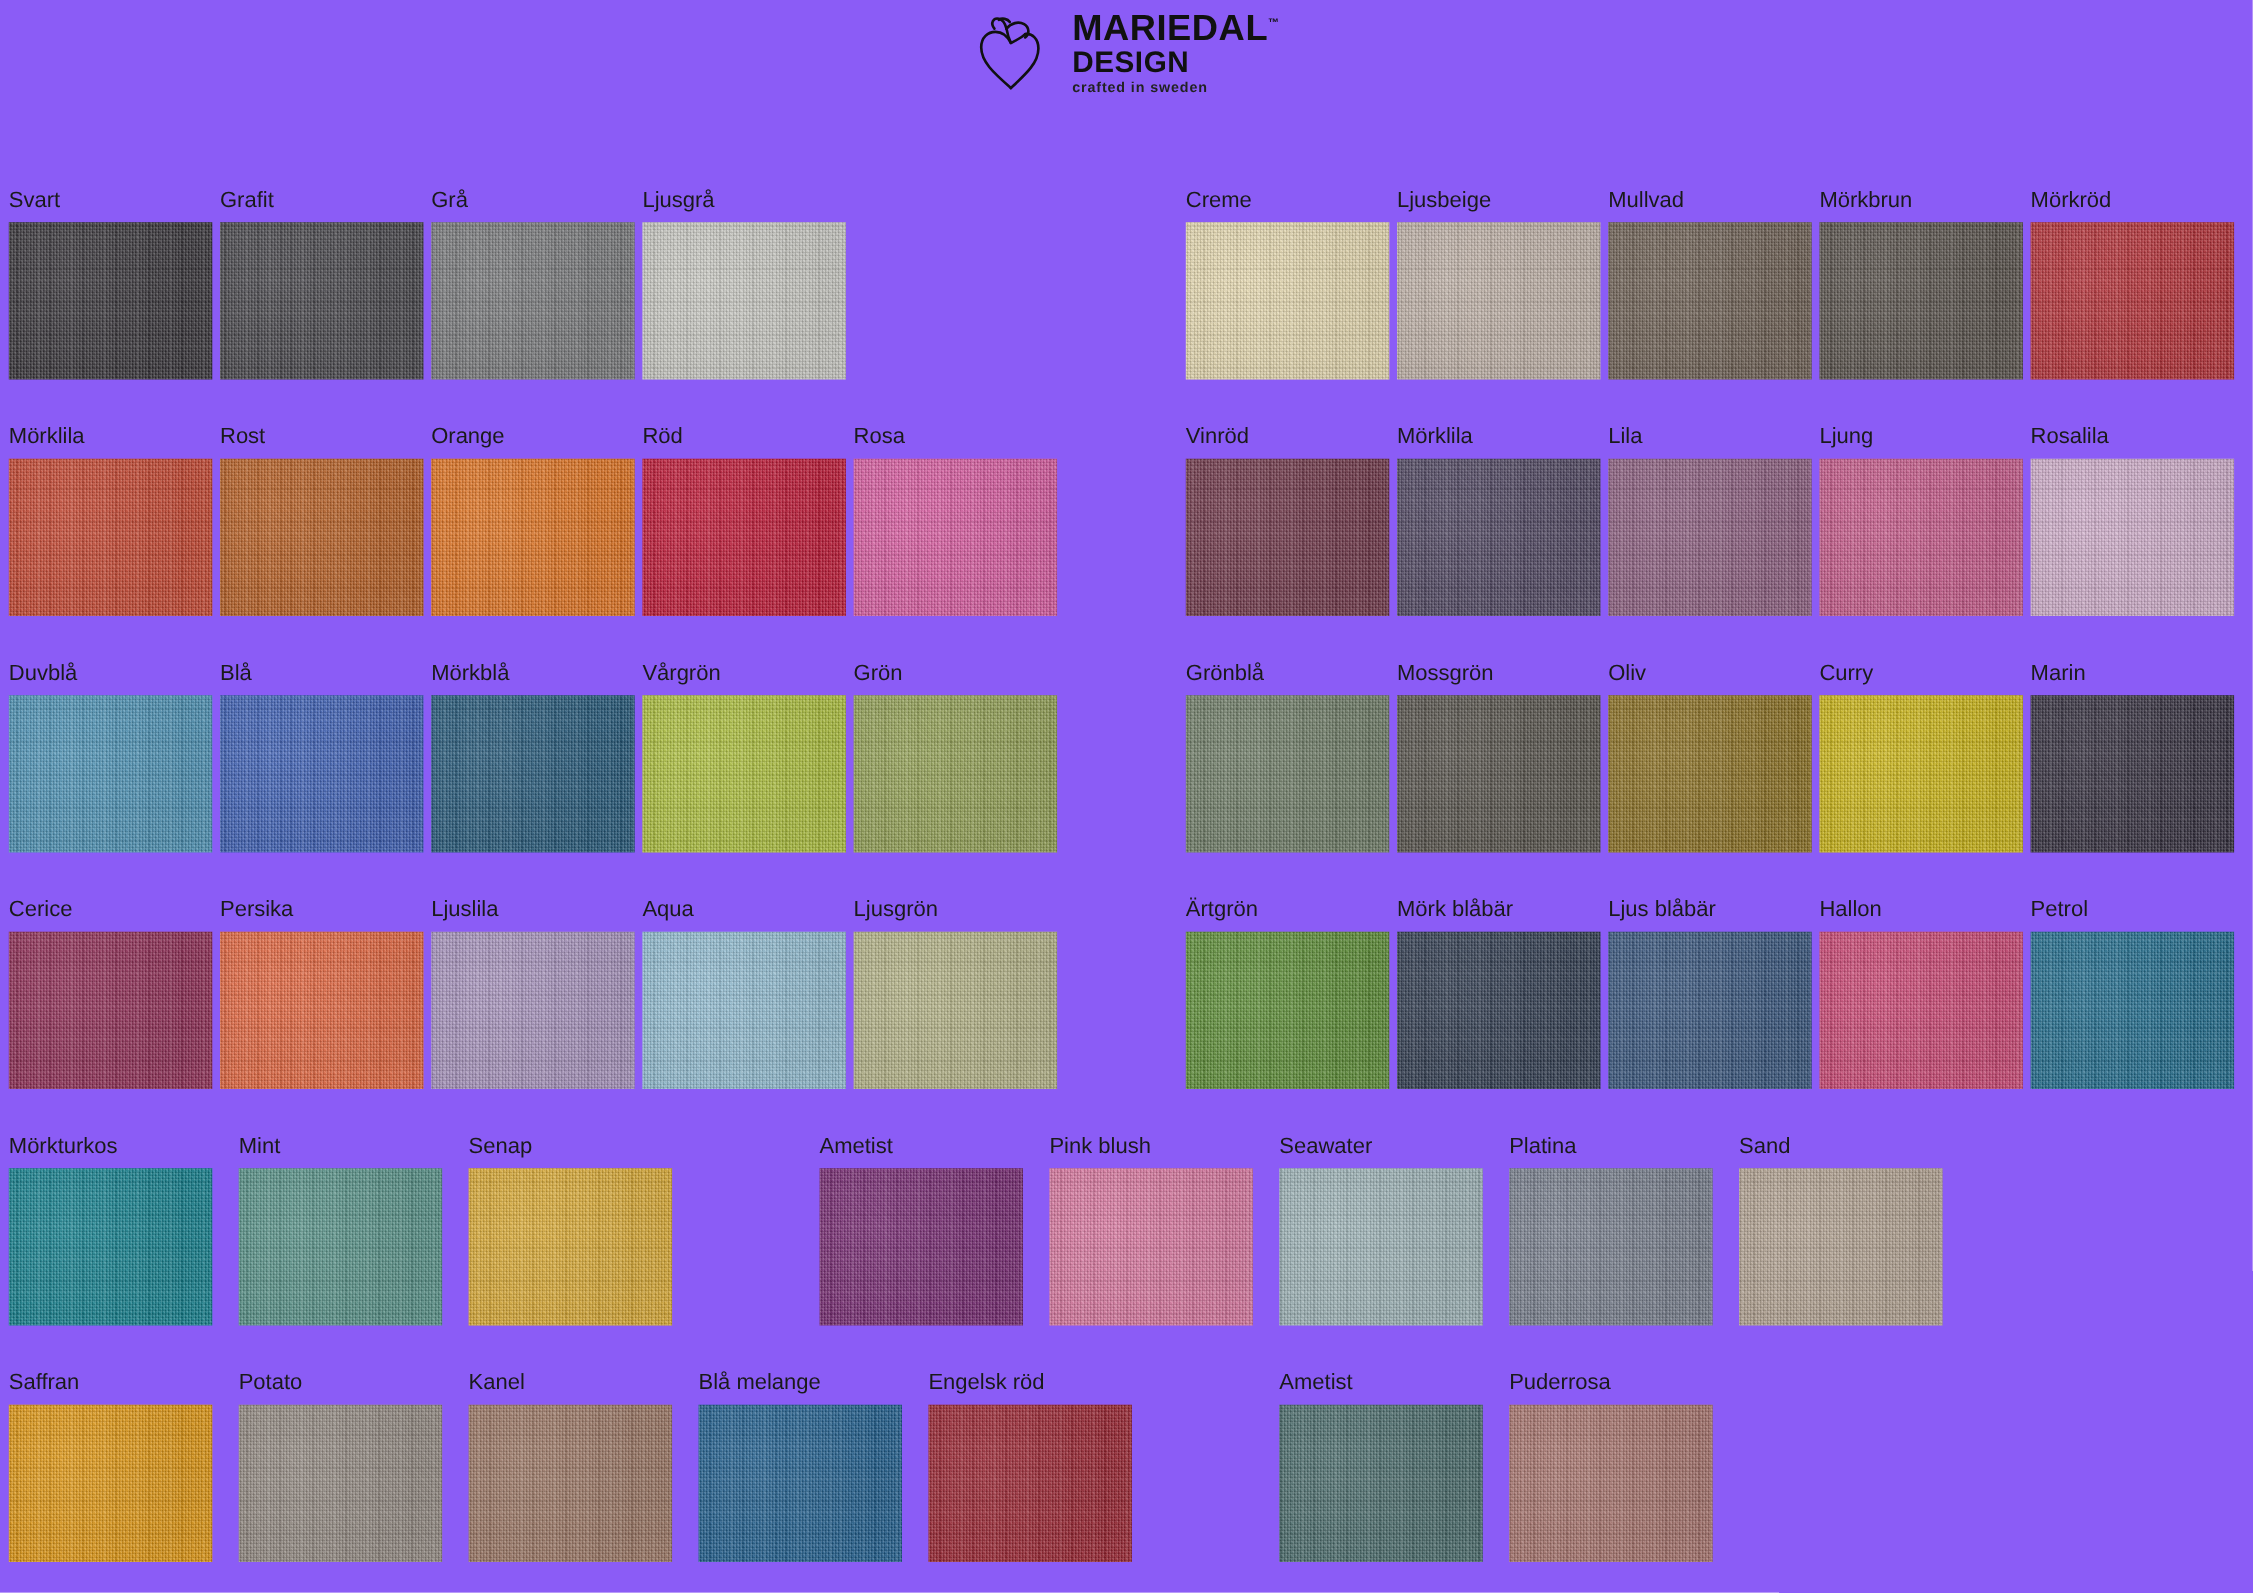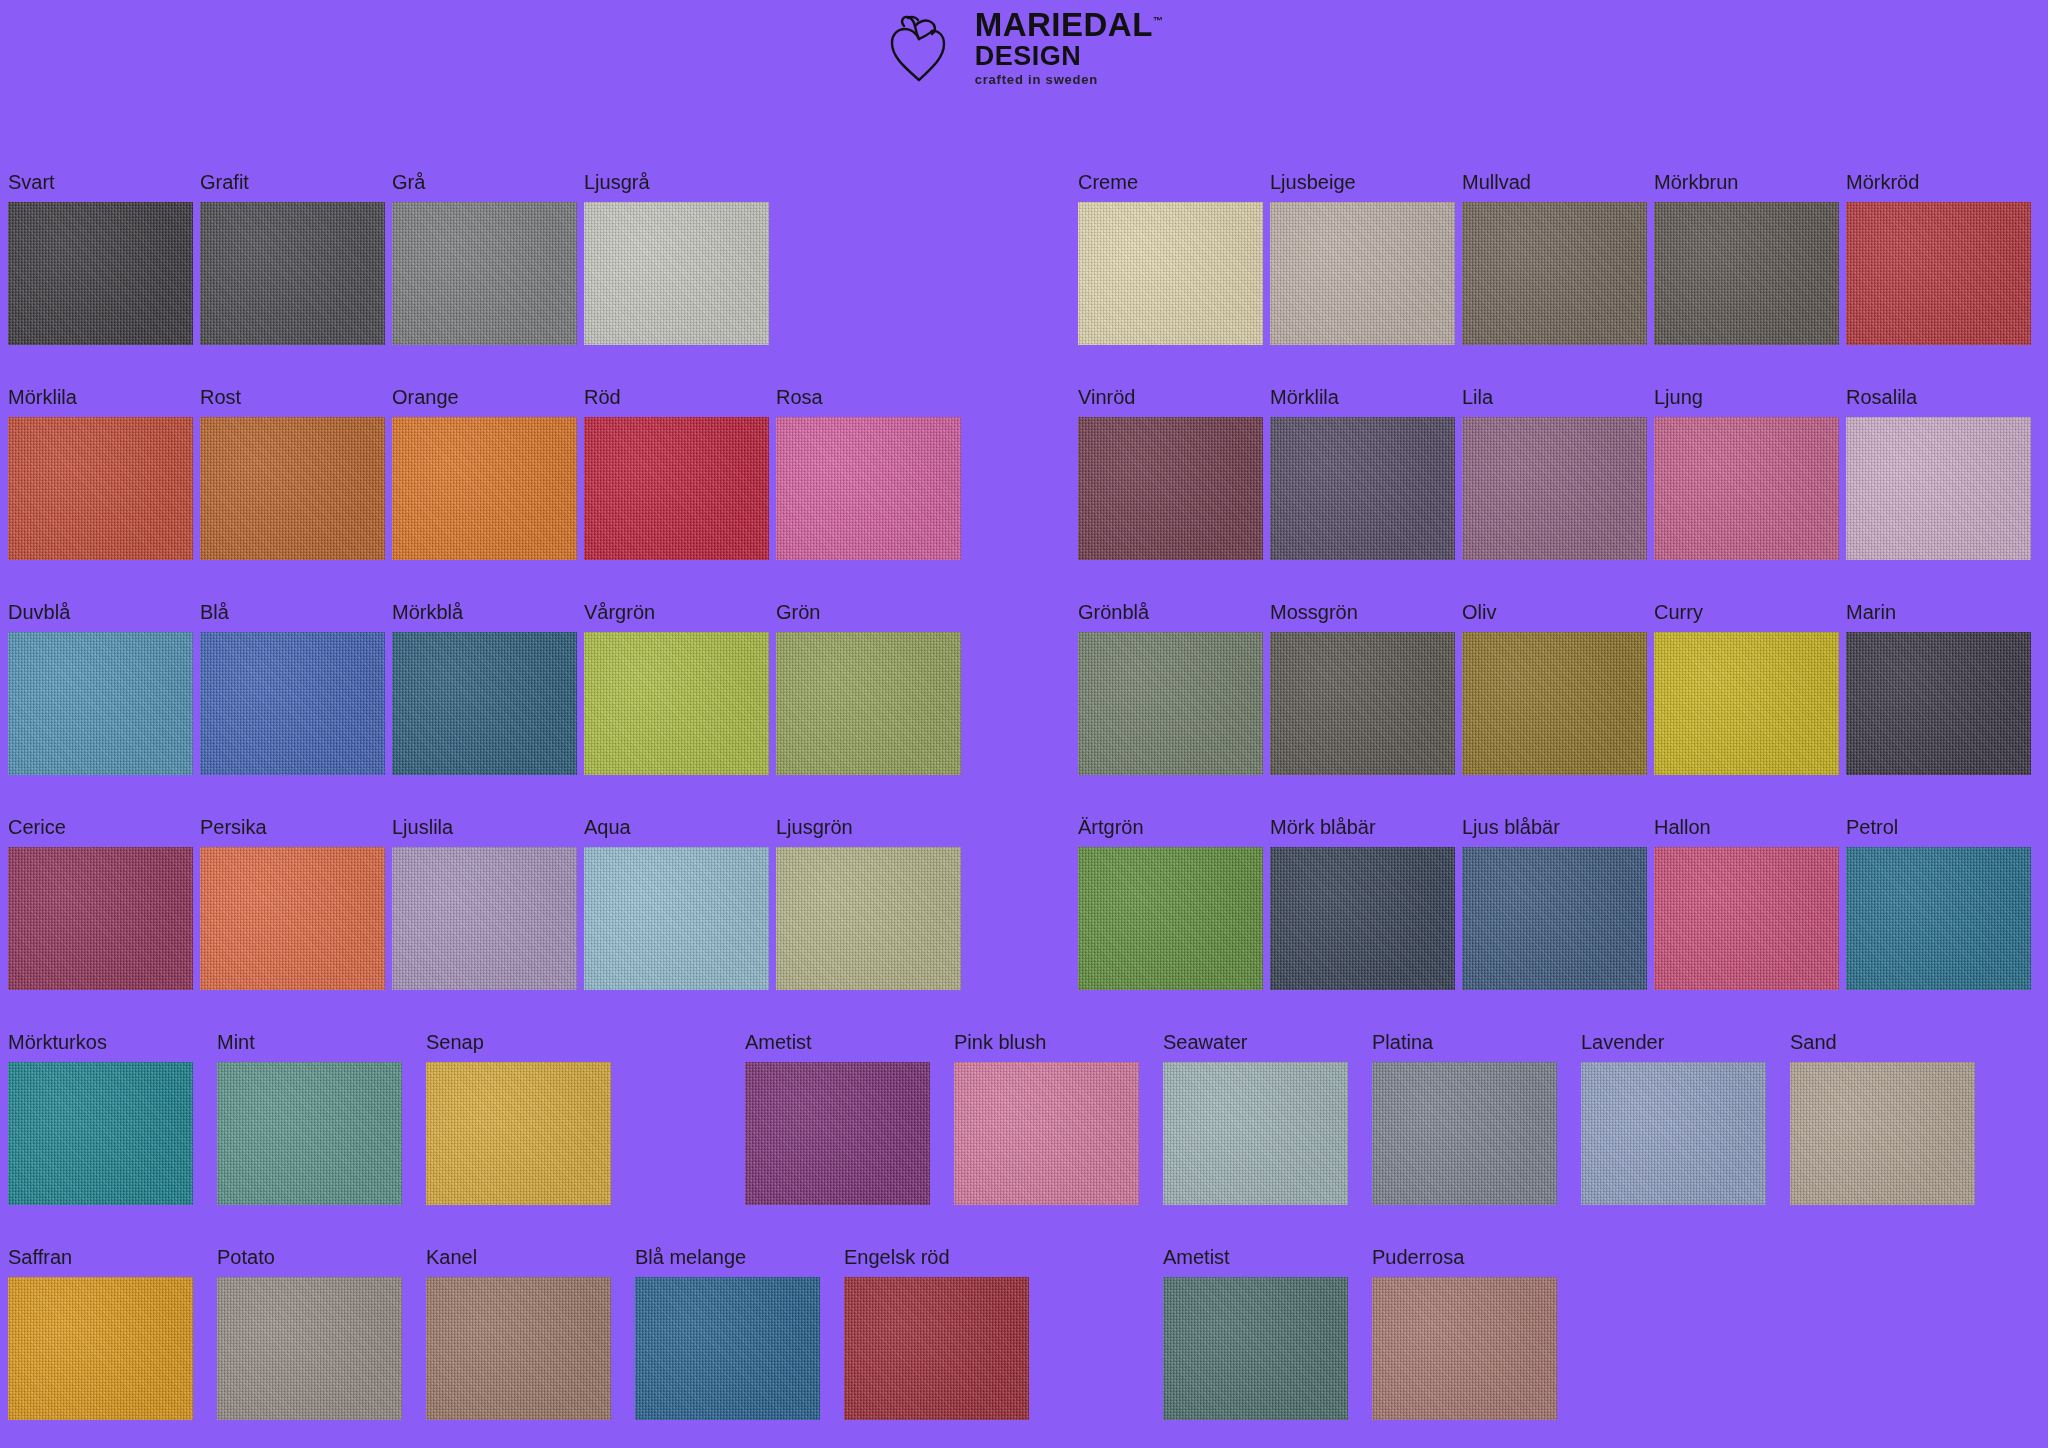--- a/index.html
+++ b/index.html
@@ -385,24 +385,20 @@
         </div>
         <div class="cell">
           <div class="swatch-label">Seawater</div>
           <div class="swatch" style="background-color: rgb(158, 180, 184);"></div>
         </div>
         <div class="cell">
           <div class="swatch-label">Platina</div>
           <div class="swatch" style="background-color: rgb(121, 128, 143);"></div>
         </div>
         <div class="cell">
-          <div class="swatch-label">Lavender</div>
-          <div class="swatch" style="background-color: rgb(143, 159, 197);"></div>
-        </div>
-        <div class="cell">
           <div class="swatch-label">Sand</div>
           <div class="swatch" style="background-color: rgb(179, 163, 146);"></div>
         </div>
       </div>
       <div class="row">
         <div class="cell">
           <div class="swatch-label">Saffran</div>
           <div class="swatch" style="background-color: rgb(224, 151, 18);"></div>
         </div>
         <div class="cell">

